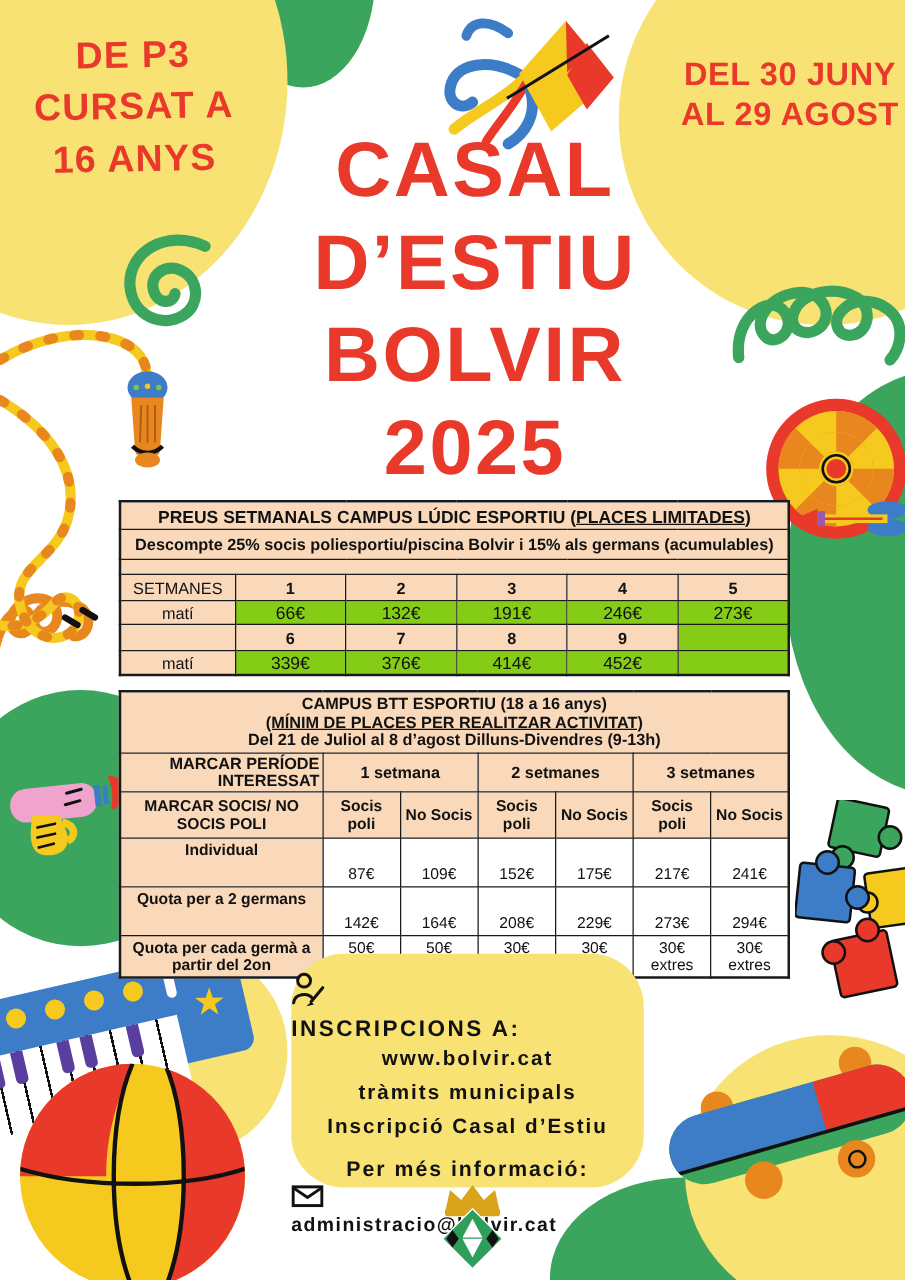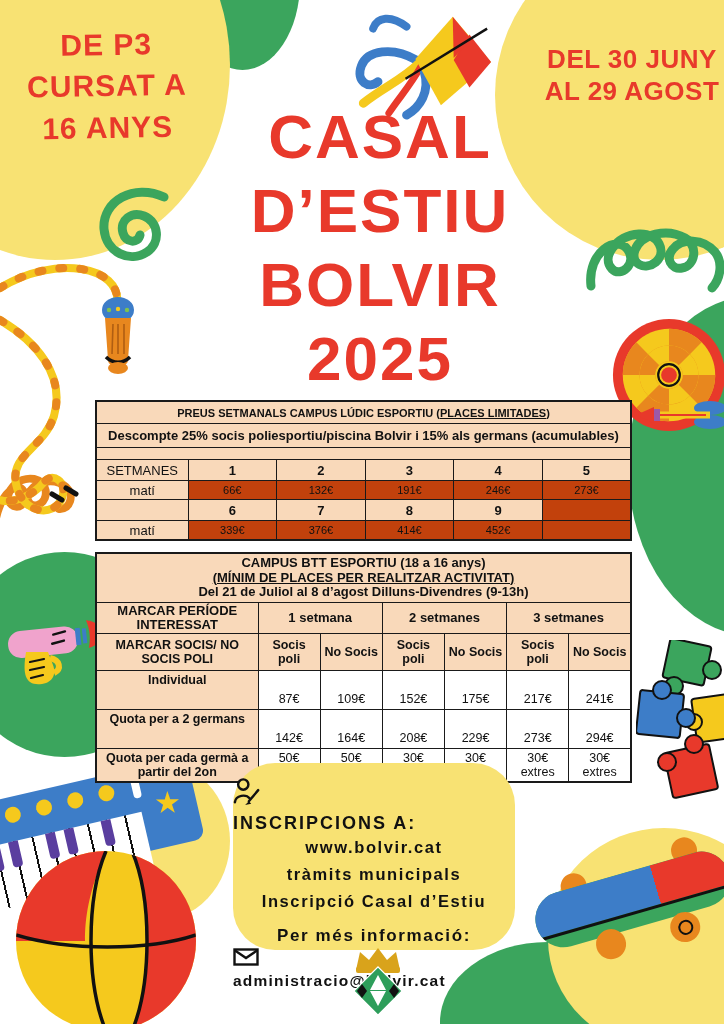--- a/index.html
+++ b/index.html
@@ -12,26 +12,26 @@
   #dates-badge{left:536px;top:44px;width:192px;font-size:26px;line-height:1.22;letter-spacing:.5px;}
   #main-title{position:absolute;left:0;top:100px;width:760px;text-align:center;color:#E8392B;
               font-weight:bold;font-size:62px;line-height:74px;letter-spacing:2px;z-index:4;}
   
   table{border-collapse:collapse;table-layout:fixed;position:absolute;z-index:5;background:#fff;
         border:2px solid #1a1a1a;color:#111;}
   td{border:1px solid #1a1a1a;text-align:center;padding:1px 2px;overflow:hidden;}
   .peach{background:#F9D9BA;}
   .u{text-decoration:underline;}
   #table1{left:95px;top:400px;width:537px;}
-  #table1 .tt{font-size:11px;font-weight:bold;height:19px;}
+  #table1 .tt{font-size:14px;font-weight:bold;height:19px;}
   #table1 .ts{font-size:13px;font-weight:bold;height:21px;}
   #table1 .sp{height:9px;}
   #table1 .num{font-size:13px;font-weight:bold;height:18px;}
   #table1 .lab{font-size:13px;font-weight:normal;margin-top:20px;}
-  #table1 .val{font-size:11px;background:#c2410c;height:16px;margin-left:24px;}
+  #table1 .val{font-size:14px;background:#84cc16;height:16px;margin-left:24px;}
   #table2{left:95px;top:552px;width:537px;}
   #table2 .tt{font-size:13px;font-weight:bold;line-height:14.5px;padding:2px;}
   #table2 .hd{font-size:13px;font-weight:bold;height:28px;}
   #table2 .sh{font-size:12.5px;font-weight:bold;line-height:14px;height:34px;}
   #table2 .lab{font-size:12.5px;font-weight:bold;line-height:14px;vertical-align:top;padding-top:2px;}
   #table2 .val{font-size:12.5px;background:#fff;vertical-align:bottom;padding-bottom:3px;height:34px;}
   #table2 .val2{font-size:12.5px;background:#fff;line-height:14px;height:30px;vertical-align:middle;}
   
   #info-box{position:absolute;left:233px;top:763px;width:282px;height:187px;background:#F8E273;
             border-radius:42px;z-index:5;text-align:center;color:#111;}
@@ -326,21 +326,21 @@
       </colgroup>
     <tbody>
         <tr>
           <td colspan="7" class="peach tt">
       <div>CAMPUS BTT ESPORTIU (18 a 16 anys)</div>
       <div class="u">(MÍNIM DE PLACES PER REALITZAR ACTIVITAT)</div>
       <div>Del 21 de Juliol al 8 d’agost  Dilluns-Divendres (9-13h)</div>
     </td>
         </tr>
     <tr>
-      <td class="peach hd" style="line-height:14px;">MARCAR PERÍODE INTERESSAT</td>
+      <td class="peach hd" style="line-height:14px;text-align:right;">MARCAR PERÍODE INTERESSAT</td>
       <td colspan="2" class="peach hd">1 setmana</td>
       <td colspan="2" class="peach hd">2 setmanes</td>
       <td colspan="2" class="peach hd">3 setmanes</td>
     </tr>
     <tr>
       <td class="peach sh">MARCAR SOCIS/ NO SOCIS POLI</td>
       <td class="peach sh">Socis poli</td>
       <td class="peach sh">No Socis</td>
       <td class="peach sh">Socis poli</td>
       <td class="peach sh">No Socis</td>

